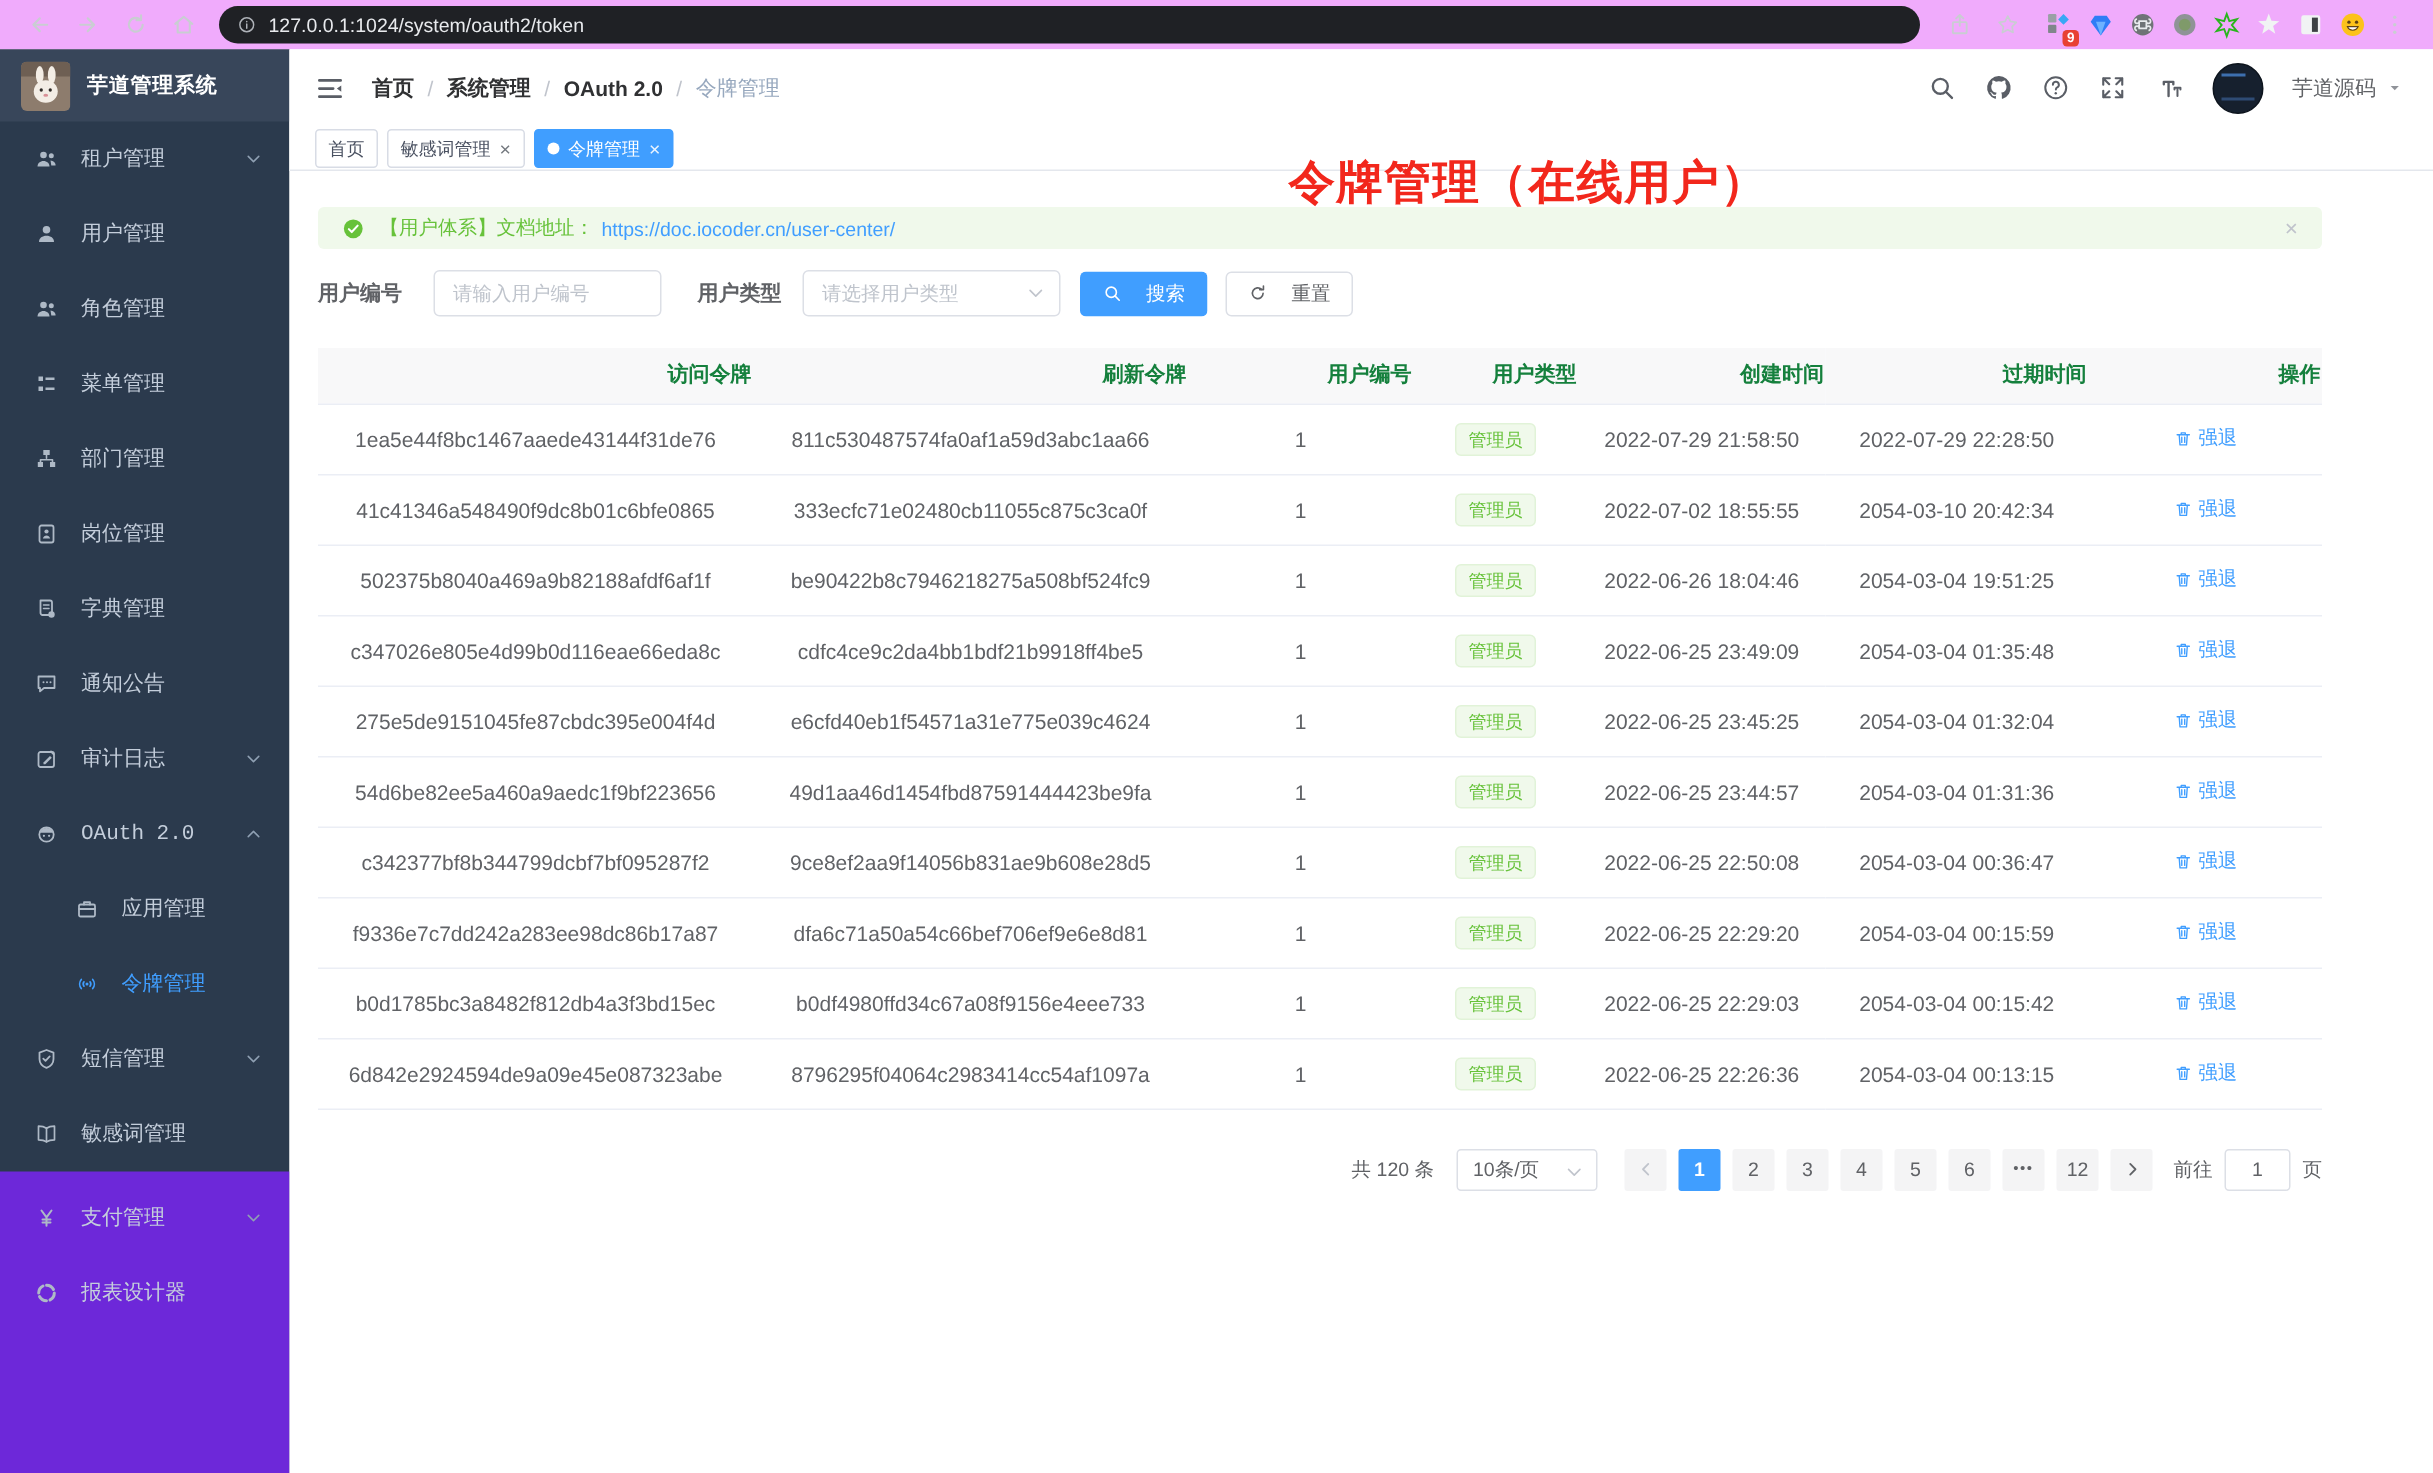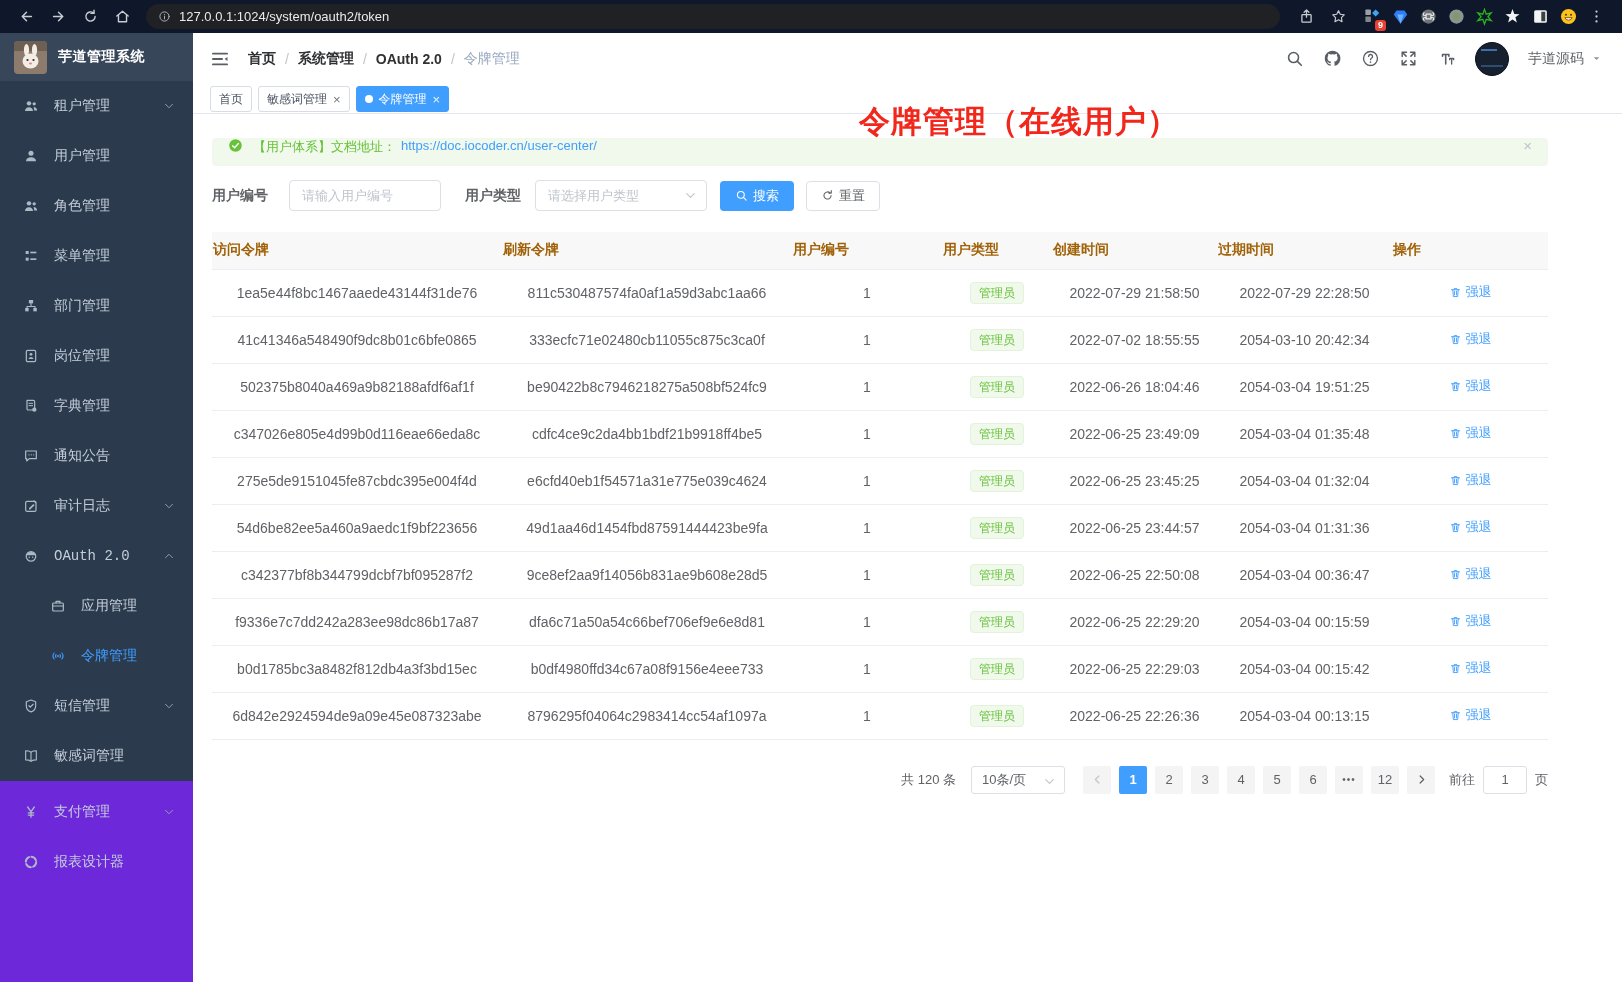--- a/index.html
+++ b/index.html
@@ -4,21 +4,21 @@
 <style>
   * { box-sizing: border-box; }
   html,body { margin:0; padding:0; }
   body {
     width:1622px; height:982px; overflow:hidden; background:#fff;
     font-family:"Liberation Sans","DejaVu Sans",sans-serif; position:relative;
   }
   .svgi { width:1em; height:1em; display:block; }
 
   
-  .browser { height:33px; background:#0f172a; display:flex; align-items:center; padding:0 10px; }
+  .browser { height:33px; background:#f0abfc; display:flex; align-items:center; padding:0 10px; }
   .b-btn { width:26px; height:26px; display:flex; align-items:center; justify-content:center;
            color:#c9cdd2; font-size:17px; margin:0 3px; flex:0 0 auto; }
   .url-pill { flex:1 1 auto; height:25px; background:#1f2125; border-radius:13px; margin:0 10px 0 8px;
               display:flex; align-items:center; padding:0 12px; color:#e8eaed; font-size:13px; gap:8px; }
   .url-pill .b-info { color:#aeb2b8; font-size:13px; }
   .ext-group { display:flex; align-items:center; gap:4px; margin-left:6px; }
   .ext { width:24px; height:24px; display:flex; align-items:center; justify-content:center; position:relative; }
   .ext-badge { position:absolute; right:-2px; bottom:-2px; background:#e84133; color:#fff; font-size:9px;
                border-radius:3px; padding:0 3px; line-height:11px; font-weight:700; }
 
@@ -58,45 +58,45 @@
   .tag { height:26px; display:flex; align-items:center; padding:0 8px; border:1px solid #d8dce5;
          background:#fff; color:#495060; font-size:12px; border-radius:3px; gap:6px; cursor:pointer; }
   .tag .tag-close { font-size:13px; color:#74797f; line-height:1; }
   .tag.active { background:#409eff; border-color:#409eff; color:#fff; }
   .tag.active .tag-close { color:#eaf4ff; }
   .tag-dot { width:8px; height:8px; border-radius:50%; background:#fff; }
 
   .content { padding:24px 0 0 19px; }
 
   .alert { width:1336px; height:28px; background:#f0f9eb; border-radius:4px; display:flex;
-           align-items:flex-start; padding:0 16px; }
+           align-items:center; padding:0 16px; }
   .alert-ico { font-size:15px; margin-right:10px; display:flex; }
   .alert-text { font-size:13px; color:#67c23a; }
   .alert-link { font-size:13px; color:#409eff; margin-left:5px; text-decoration:none; }
   .alert-close { margin-left:auto; color:#c0c4cc; font-size:15px; line-height:1; cursor:pointer; }
 
   .filter-row { margin-top:14px; display:flex; align-items:center; }
   .f-label { font-size:14px; font-weight:700; color:#606266; }
   .f-input { width:152px; height:31px; border:1px solid #dcdfe6; border-radius:4px; padding:0 12px;
              font-size:13px; color:#606266; margin-left:21px; outline:none;
              font-family:"Liberation Sans","DejaVu Sans",sans-serif; }
   .f-input::placeholder { color:#bfc4cc; }
   .f-select { position:relative; margin-left:14px; }
   .f-select .f-input { margin-left:0; width:172px; padding-right:12px; }
   .sel-arrow { position:absolute; right:10px; top:9px; font-size:13px; color:#c0c4cc; display:flex; }
   .lbl2 { margin-left:24px; }
-  .btn { height:30px; border-radius:4px; font-size:13px; display:flex; align-items:center; gap:5px;
+  .btn { height:30px; border-radius:4px; font-size:13px; display:flex; align-items:center; gap:16px;
          padding:0 14px; cursor:pointer; border:1px solid transparent; }
   .btn-primary { background:#409eff; color:#fff; margin-left:13px; }
   .btn-plain { background:#fff; border-color:#dcdfe6; color:#606266; margin-left:12px; }
   .btn .bi { font-size:13px; display:flex; }
 
   table.grid { width:1336px; margin-top:21px; border-collapse:collapse; table-layout:fixed; }
-  .grid th { height:37px; background:#f8f8f9; color:#a16207; font-size:14px; font-weight:700;
-             text-align:left; border-bottom:1px solid #ebeef5; }
+  .grid th { height:37px; background:#f8f8f9; color:#15803d; font-size:14px; font-weight:700;
+             text-align:right; border-bottom:1px solid #ebeef5; }
   .grid td { height:47px; color:#606266; font-size:14px; text-align:center;
              border-bottom:1px solid #ebeef5; white-space:nowrap; overflow:hidden; }
   .type-badge { display:inline-block; padding:1px 8px; background:#f0f9eb; border:1px solid #e1f3d8;
                 color:#67c23a; border-radius:4px; font-size:12px; line-height:18px; }
   .act-link { color:#409eff; font-size:13px; display:inline-flex; align-items:center; gap:4px; cursor:pointer; }
   .act-link .bi { font-size:13px; display:flex; }
 
   .pagination { width:1336px; margin-top:26px; display:flex; align-items:center; justify-content:flex-end;
                 font-size:13px; color:#606266; }
   .pg-total { margin-right:15px; }

